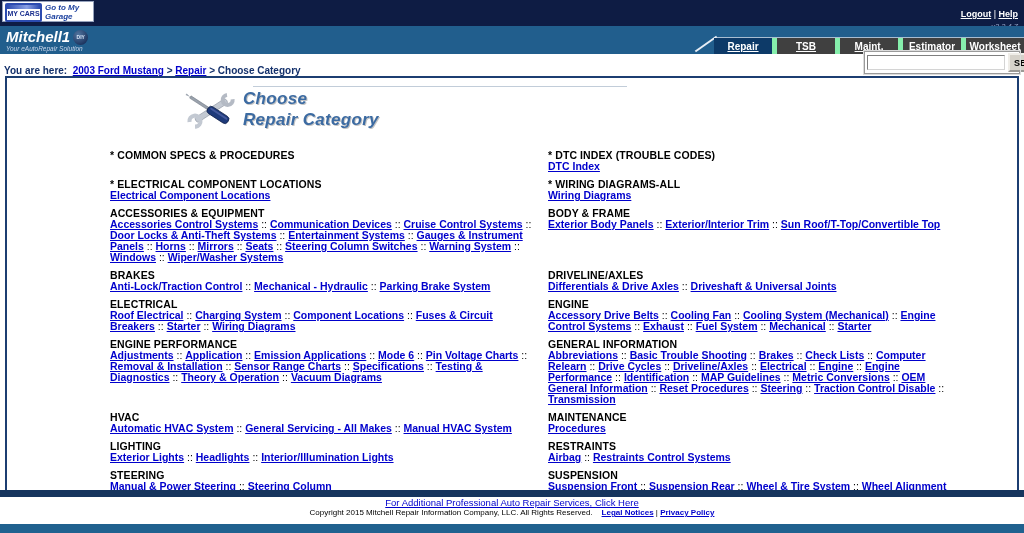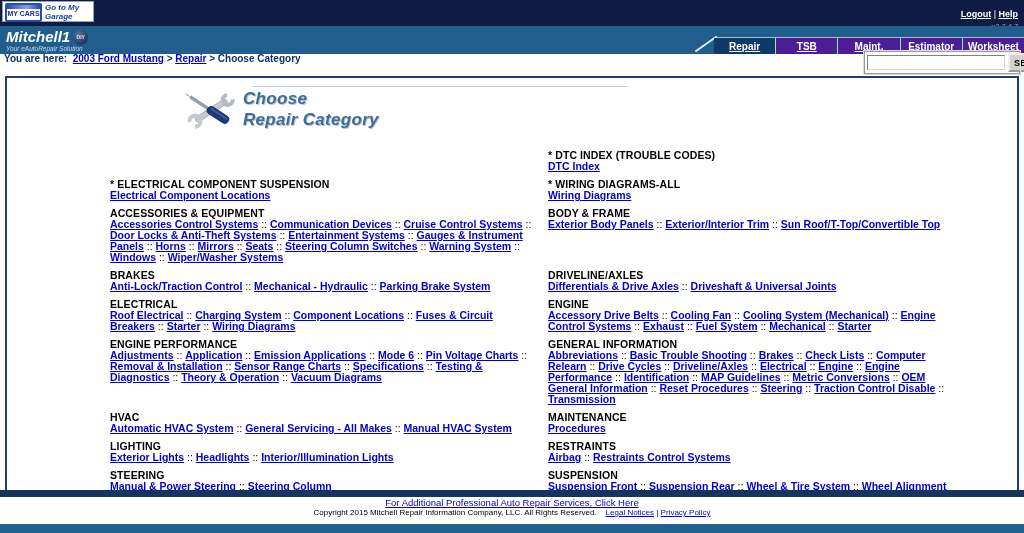--- a/index.html
+++ b/index.html
@@ -32,27 +32,27 @@
                 color:#d5e3f5; font-size:5px; font-weight:bold; text-align:center;
                 line-height:15px; vertical-align:middle; margin-left:3px; }
   .logo-sub { font-size:6.5px; color:#c9d6ea; font-style:italic; line-height:8px; }
 
   .tabs-wrap { position:absolute; right:0; bottom:0; height:17px; width:322px; }
   .tabs-line { position:absolute; left:12px; top:0; right:0; height:1px; background:#a8bdd2; }
   .tabs-diag { position:absolute; left:-9px; top:6px; width:26px; height:2px; background:#e8eef5;
                transform:rotate(-35deg); }
   .tabs { position:absolute; left:12px; top:1px; right:0; bottom:0; display:flex; }
   .tab { flex:1; display:flex; align-items:center; justify-content:center; color:#fff;
-         font-size:10px; font-weight:bold; text-decoration:underline; background:#4c1d95;
-         border-left:1px solid #86efac; }
+         font-size:10px; font-weight:bold; text-decoration:underline; background:#404040;
+         border-left:5px solid #86efac; }
   .tab:first-child { border-left:none; }
   .tab.active { background:#0d3a68; }
 
   
-  .crumb { position:absolute; left:4px; top:53px; font-size:10px; color:#13306b; white-space:nowrap; }
+  .crumb { position:absolute; left:4px; top:65px; font-size:10px; color:#13306b; white-space:nowrap; }
   .crumb .prefix { font-weight:bold; }
   .crumb a { color:#0000cc; font-weight:bold; }
   .crumb .bsep { font-weight:bold; color:#13306b; }
   .crumb .current { font-weight:bold; }
 
   
   .searchbox { position:absolute; right:4px; top:51px; width:156px; height:23px; background:#fff;
                border:1px solid #9a9a9a; outline:1px solid #dcdcdc; display:flex; align-items:center;
                padding:0 2px; gap:3px; }
   .search-input { flex:1; height:15px; font-size:10px; border:1px solid;
@@ -80,21 +80,21 @@
   .cat-links { font-size:10.5px; line-height:11px; color:#000; }
   .cat-links a { color:#0000cc; font-weight:bold; }
 
   
   .footbar1 { position:absolute; left:0; top:490px; width:1024px; height:7px; background:#16355e; }
   .footer { position:absolute; left:0; top:497px; width:1024px; height:27px; background:#fff;
             text-align:center; }
   .foot-services { font-size:9.5px; line-height:11px; }
   .foot-services a { color:#0000cc; }
   .foot-copy { font-size:8px; line-height:9px; color:#000; }
-  .foot-copy a { color:#0000cc; font-weight:normal; }
+  .foot-copy a { color:#0000cc; font-weight:bold; }
   .foot-top { font-size:10px; line-height:10px; font-weight:bold;margin-top:48px; }
   .foot-top a { color:#0000cc; }
   .footbar2 { position:absolute; left:0; top:524px; width:1024px; height:9px; background:#20618f; }
 </style>
 </head>
 <body>
 
 <div class="topbar">
   <div class="mycars">
     <span class="plate">
@@ -159,27 +159,28 @@
   </svg>
 </div>
 
 <div class="page-title">
   <div>Choose</div>
   <div>Repair Category</div>
 </div>
 
 <div class="cat-grid" id="cat-grid">
     <div class="cat-cell">
+      <div class="cat-heading">* COMMON SPECS &amp; PROCEDURES</div>
     </div>
     <div class="cat-cell">
       <div class="cat-heading">* DTC INDEX (TROUBLE CODES)</div>
       <div class="cat-links"><a>DTC Index</a></div>
     </div>
     <div class="cat-cell">
-      <div class="cat-heading">* ELECTRICAL COMPONENT SUSPENSION</div>
+      <div class="cat-heading">* ELECTRICAL COMPONENT LOCATIONS</div>
       <div class="cat-links"><a>Electrical Component Locations</a></div>
     </div>
     <div class="cat-cell">
       <div class="cat-heading">* WIRING DIAGRAMS-ALL</div>
       <div class="cat-links"><a>Wiring Diagrams</a></div>
     </div>
     <div class="cat-cell">
       <div class="cat-heading">ACCESSORIES &amp; EQUIPMENT</div>
       <div class="cat-links"><a>Accessories Control Systems</a><span class="cat-sep"> :: </span><a>Communication Devices</a><span class="cat-sep"> :: </span><a>Cruise Control Systems</a><span class="cat-sep"> :: </span><a>Door Locks &amp; Anti-Theft Systems</a><span class="cat-sep"> :: </span><a>Entertainment Systems</a><span class="cat-sep"> :: </span><a>Gauges &amp; Instrument Panels</a><span class="cat-sep"> :: </span><a>Horns</a><span class="cat-sep"> :: </span><a>Mirrors</a><span class="cat-sep"> :: </span><a>Seats</a><span class="cat-sep"> :: </span><a>Steering Column Switches</a><span class="cat-sep"> :: </span><a>Warning System</a><span class="cat-sep"> :: </span><a>Windows</a><span class="cat-sep"> :: </span><a>Wiper/Washer Systems</a></div>
     </div>

